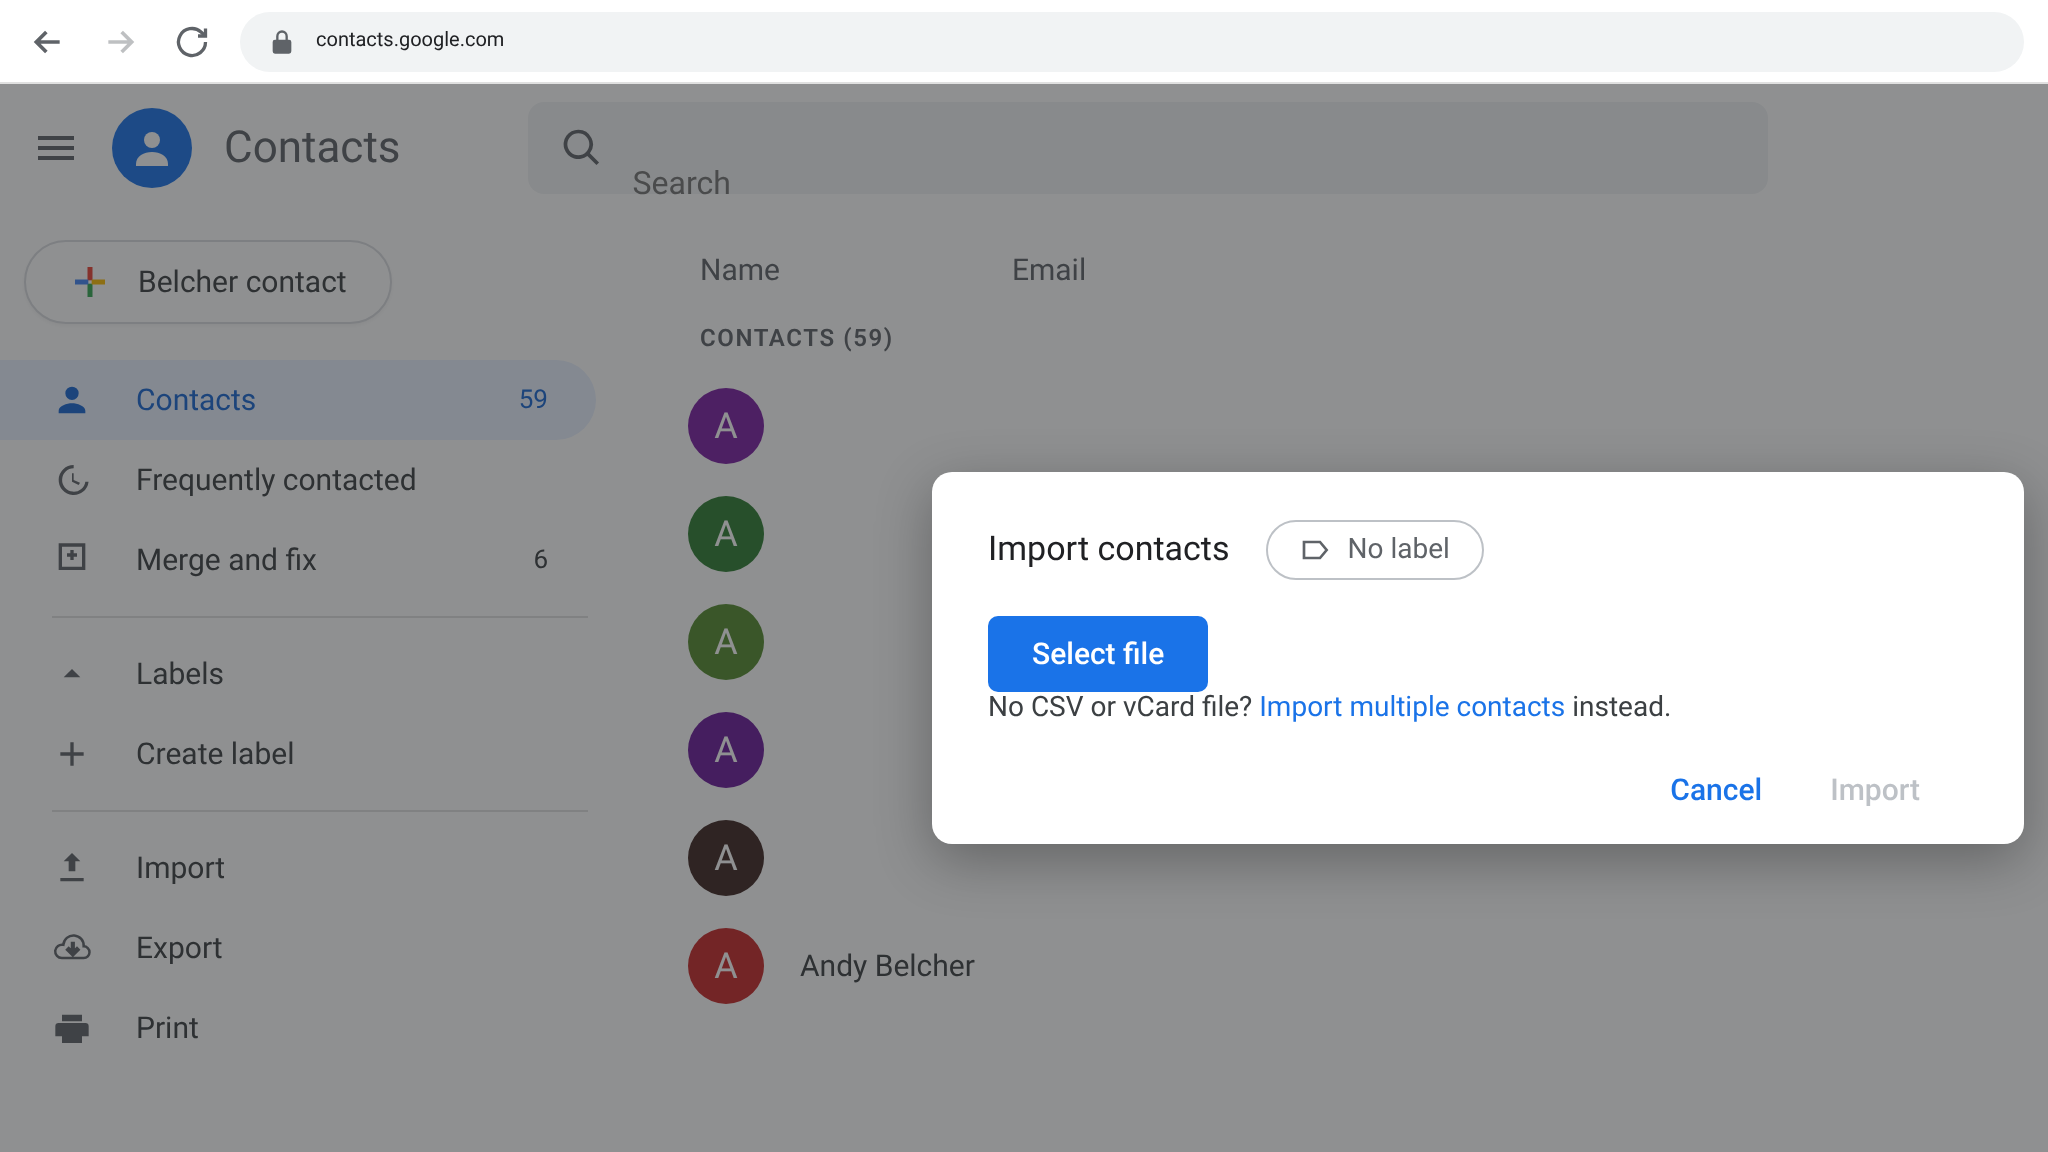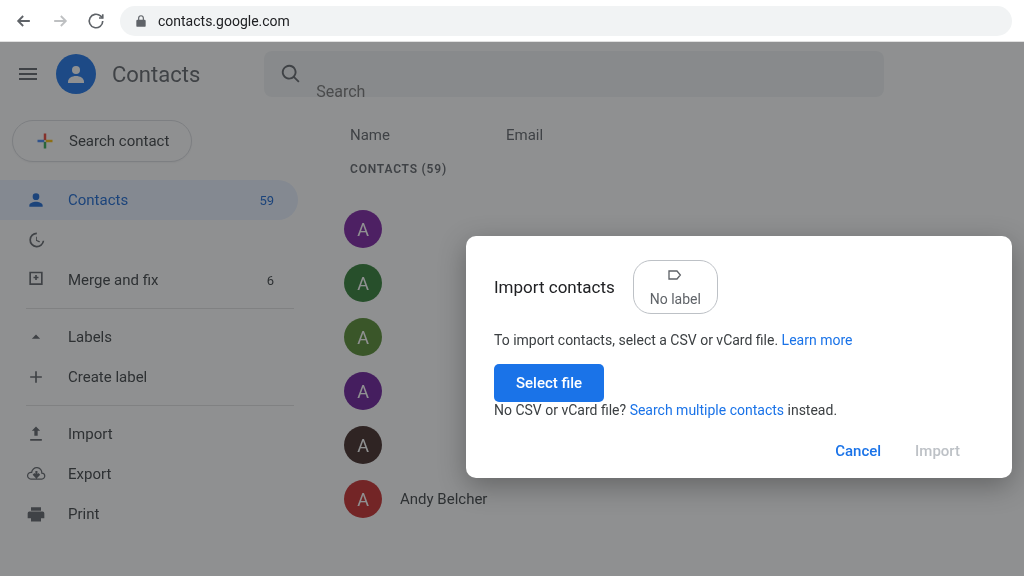--- a/index.html
+++ b/index.html
@@ -1,21 +1,21 @@
 <!DOCTYPE html>
 <html><head>
   <meta charset="utf-8">
   <style>
     * { margin: 0; padding: 0; box-sizing: border-box; font-family: 'Roboto', Arial, sans-serif; }
     body { width: 1024px; height: 576px; overflow: hidden; background: #fff; position: relative; }
 
     
     .browser-bar { height: 42px; display: flex; align-items: center; padding: 0 12px; background: #fff; border-bottom: 1px solid #e0e0e0; gap: 12px; }
     .nav-btn { width: 24px; height: 24px; display: flex; align-items: center; justify-content: center; color: #5f6368; cursor: pointer; }
-    .url-wrap { flex: 1; height: 30px; background: #f1f3f4; border-radius: 15px; display: flex; align-items: center; padding: 0 14px; gap: 10px; color: #5f6368; font-size: 14px; }
+    .url-wrap { flex: 1; height: 30px; background: #f1f3f4; border-radius: 15px; display: flex; align-items: center; padding: 0 14px; gap: 10px; color: #5f6368; font-size: 10px; }
     .url-text { color: #202124; }
 
     
     .app { position: relative; height: calc(576px - 42px); background: #fff; }
 
     
     .app-header { height: 64px; display: flex; align-items: center; padding: 0 16px; gap: 16px; }
     .hamburger { width: 24px; height: 24px; color: #5f6368; cursor: pointer; }
     .logo-circle { width: 40px; height: 40px; border-radius: 50%; background: #1a73e8; display: flex; align-items: center; justify-content: center; }
     .app-title { font-size: 22px; color: #5f6368; font-weight: 400; }
@@ -32,33 +32,33 @@
     .nav-item.active { background: #e8f0fe; color: #1967d2; }
     .nav-item.active .nav-icon { fill: #1967d2; }
     .nav-item .nav-label { flex: 1; }
     .nav-item .nav-count { font-size: 13px; }
     .nav-icon { width: 20px; height: 20px; fill: #5f6368; }
     .nav-divider { height: 1px; background: #e0e0e0; margin: 8px 16px 8px 26px; }
 
     
     .content { flex: 1; padding: 12px 28px; }
     .col-headers { display: flex; gap: 116px; padding: 8px 0 18px 12px; font-size: 15px; color: #5f6368; }
-    .section-label { font-size: 12px; letter-spacing: 0.8px; color: #5f6368; font-weight: 600; margin-bottom: 26px; padding-left: 12px; }
+    .section-label { font-size: 12px; letter-spacing: 0.8px; color: #5f6368; font-weight: 600; margin-bottom: 10px; padding-left: 12px; }
     .contact-row { display: flex; align-items: center; height: 54px; gap: 18px; padding-left: 6px; }
     .avatar { width: 38px; height: 38px; border-radius: 50%; display: flex; align-items: center; justify-content: center; color: #fff; font-size: 18px; font-weight: 400; }
     .contact-name { font-size: 15px; color: #3c4043; }
 
     
     .overlay-dim { position: absolute; inset: 0; background: rgba(32,33,36,0.5); z-index: 5; }
 
     
     .dialog { position: absolute; top: 194px; left: 466px; width: 546px; background: #fff; border-radius: 10px; box-shadow: 0 8px 28px rgba(0,0,0,0.3); z-index: 10; padding: 24px 44px 18px 28px; }
     .dialog-header { display: flex; align-items: center; gap: 18px; margin-bottom: 18px; }
     .dialog-title { font-size: 17px; color: #202124; font-weight: 400; }
-    .label-chip { display: inline-flex; align-items: center; gap: 8px; padding: 6px 16px; border: 1px solid #bdc1c6; border-radius: 18px; font-size: 14px; color: #5f6368; cursor: pointer; flex-direction: column; }
+    .label-chip { display: inline-flex; align-items: center; gap: 8px; padding: 6px 16px; border: 1px solid #bdc1c6; border-radius: 18px; font-size: 14px; color: #5f6368; cursor: pointer; }
     .dialog-body-text { font-size: 14px; color: #3c4043; margin-bottom: 16px; }
     .dialog-body-text a, .link { color: #1a73e8; text-decoration: none; cursor: pointer; }
     .select-btn { background: #1a73e8; color: #fff; border: none; padding: 10px 22px; border-radius: 5px; font-size: 15px; font-weight: 500; cursor: pointer; }
     .dialog-sub { font-size: 14px; color: #3c4043; margin-bottom: 24px; }
     .dialog-actions { display: flex; justify-content: flex-end; gap: 34px; padding-right: 8px; }
     .dialog-action { font-size: 15px; font-weight: 500; cursor: pointer; }
     .action-cancel { color: #1a73e8; margin-left: 32px; }
     .action-import { color: #bdc1c6; cursor: default; }
   </style>
 </head>
@@ -114,34 +114,35 @@
 
   <div class="main">
     <div class="sidebar">
       <button class="create-btn">
         <svg class="plus-icon" viewBox="0 0 24 24">
             <rect x="10.5" y="3" width="3" height="8" fill="#EA4335"></rect>
             <rect x="10.5" y="13" width="3" height="8" fill="#34A853"></rect>
             <rect x="3" y="10.5" width="8" height="3" fill="#4285F4"></rect>
             <rect x="13" y="10.5" width="8" height="3" fill="#FBBC04"></rect>
           </svg>
-        <span>Search contact</span>
+        <span>Belcher contact</span>
       </button>
 
       <div class="nav-item active">
         <svg class="nav-icon" viewBox="0 0 24 24">
             <path d="M12 12a4 4 0 1 0 0-8 4 4 0 0 0 0 8zm0 2c-3 0-8 1.5-8 4.5V20h16v-1.5c0-3-5-4.5-8-4.5z"></path>
           </svg>
         <span class="nav-label">Contacts</span>
         <span class="nav-count">59</span>
       </div>
       <div class="nav-item">
         <svg class="nav-icon" viewBox="0 0 24 24">
             <path d="M13 3a9 9 0 1 0 8.94 10H20a7 7 0 1 1-7-8V3zm-1 5v5l4 2 .8-1.4L13 12V8h-1z"></path>
           </svg>
+        <span class="nav-label">Frequently contacted</span>
       </div>
       <div class="nav-item">
         <svg class="nav-icon" viewBox="0 0 24 24">
             <path d="M5 3h14v14H5z" fill="none" stroke="#5f6368" stroke-width="2"></path>
             <path d="M9 9h6M12 6v6" stroke="#5f6368" stroke-width="2"></path>
           </svg>
         <span class="nav-label">Merge and fix</span>
         <span class="nav-count">6</span>
       </div>
 
@@ -222,26 +223,23 @@
   <div class="dialog">
     <div class="dialog-header">
       <div class="dialog-title">Import contacts</div>
       <div class="label-chip">
         <svg width="16" height="16" viewBox="0 0 24 24" fill="none" stroke="#5f6368" stroke-width="2">
             <path d="M3 6h12l5 6-5 6H3z"></path>
           </svg>
         <span>No label</span>
       </div>
     </div>
-    <div class="dialog-body-text">
-      <span>To import contacts, select a CSV or vCard file. </span><a class="link">Learn more</a>
-    </div>
     <button class="select-btn">Select file</button>
     <div class="dialog-sub">
-      <span>No CSV or vCard file? </span><a class="link">Search multiple contacts</a><span> instead.</span>
+      <span>No CSV or vCard file? </span><a class="link">Import multiple contacts</a><span> instead.</span>
     </div>
     <div class="dialog-actions">
       <span class="dialog-action action-cancel">Cancel</span>
       <span class="dialog-action action-import">Import</span>
     </div>
   </div>
 
 </div>
 
 </body></html>

